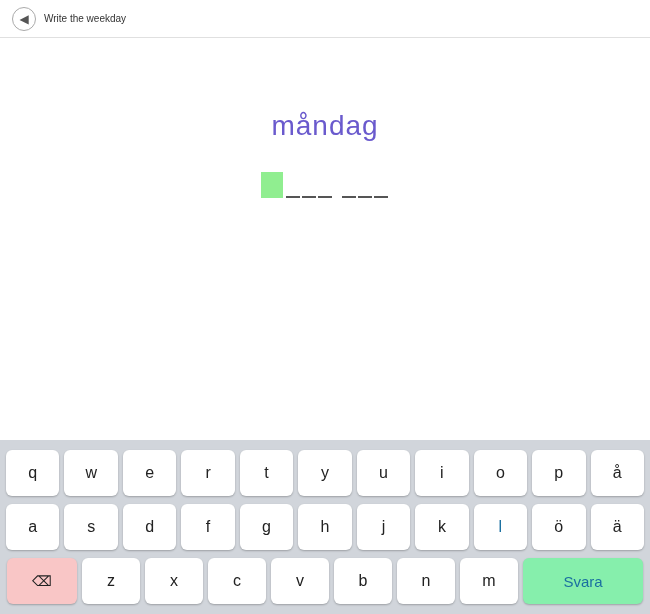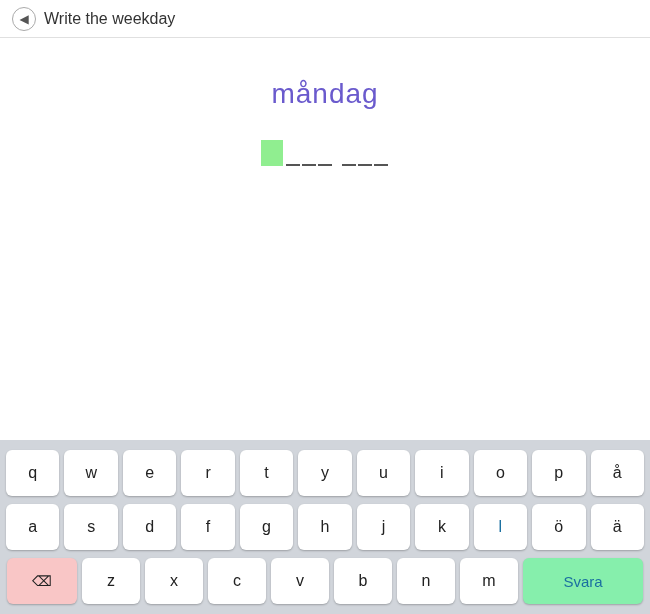--- a/index.html
+++ b/index.html
@@ -33,37 +33,38 @@
       height: 24px;
       border: 1.5px solid #aaa;
       border-radius: 50%;
       cursor: pointer;
       margin-right: 8px;
       color: #555;
       font-size: 12px;
     }
 
     .header-title {
-      font-size: 16px;
+      font-size: 10px;
       color: #333;
     }
 
     
     .main-content {
       display: flex;
       flex-direction: column;
       align-items: center;
       padding-top: 40px;
     }
 
     .word-display {
       font-size: 28px;
       color: #6a5acd;
       margin-bottom: 30px;
       letter-spacing: 1px;
+      margin-top: 32px;
     }
 
     
     .answer-area {
       display: flex;
       align-items: flex-end;
       gap: 0px;
       margin-bottom: 20px;
     }
 

